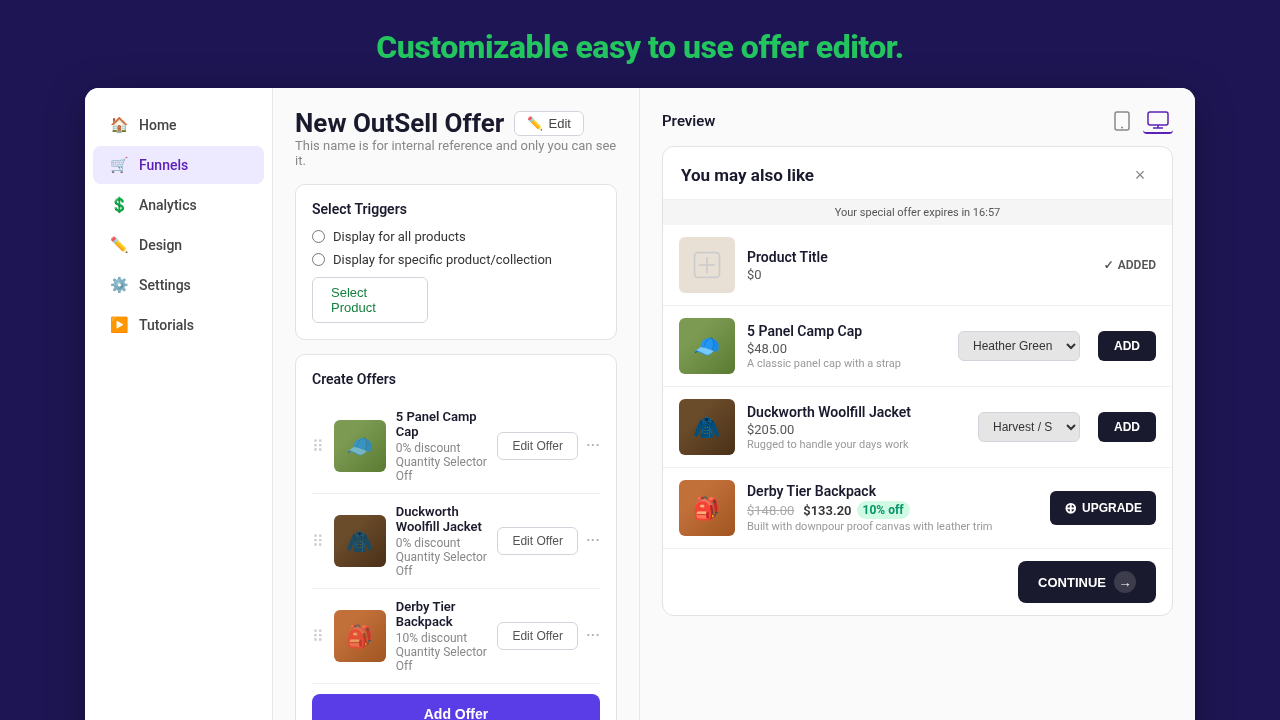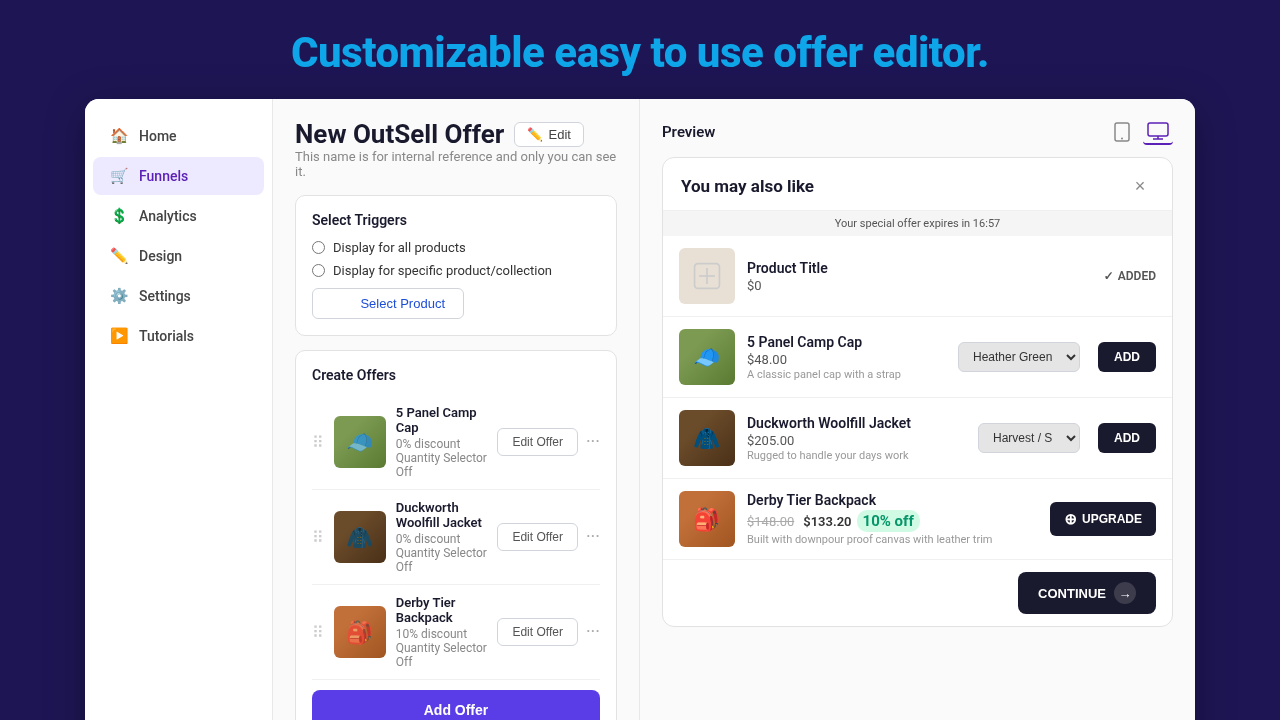--- a/index.html
+++ b/index.html
@@ -5,22 +5,22 @@
     * { box-sizing: border-box; margin: 0; padding: 0; }
     body {
       background-color: #1e1654;
       font-family: -apple-system, BlinkMacSystemFont, 'Segoe UI', Roboto, sans-serif;
       min-height: 720px;
       display: flex;
       flex-direction: column;
       align-items: center;
     }
     .page-heading {
-      color: #0ea5e9;
-      font-size: 42px;
+      color: #22c55e;
+      font-size: 32px;
       font-weight: 800;
       text-align: right;
       padding: 28px 20px 22px;
       letter-spacing: -0.5px;
     }
     .app-container {
       background: #fff;
       border-radius: 14px;
       width: 1110px;
       min-height: 555px;
@@ -118,24 +118,24 @@
       cursor: pointer;
     }
     .radio-option input[type="radio"] { accent-color: #5b21b6; }
     .select-product-btn {
       margin-top: 10px;
       background: #fff;
       border: 1px solid #d1d5db;
       border-radius: 6px;
       padding: 7px 18px;
       font-size: 13px;
-      color: #1d4ed8;
-      cursor: pointer;
-      width: 152px;
-      text-align: right;
+      color: #15803d;
+      cursor: pointer;
+      width: 116px;
+      text-align: left;
     }
     
     .offer-item {
       display: flex;
       align-items: center;
       gap: 10px;
       padding: 10px 0;
       border-bottom: 1px solid #f0f0f0;
     }
     .offer-item:last-child { border-bottom: none; }
@@ -348,21 +348,21 @@
       font-size: 12px;
       font-weight: 700;
       cursor: pointer;
       display: flex;
       align-items: center;
       gap: 5px;
     }
     .discount-badge {
       background: #d1fae5;
       color: #059669;
-      font-size: 15px;
+      font-size: 12px;
       font-weight: 700;
       padding: 2px 6px;
       border-radius: 10px;
     }
     .price-original {
       text-decoration: line-through;
       color: #aaa;
       font-size: 13px;
     }
     .price-sale {

